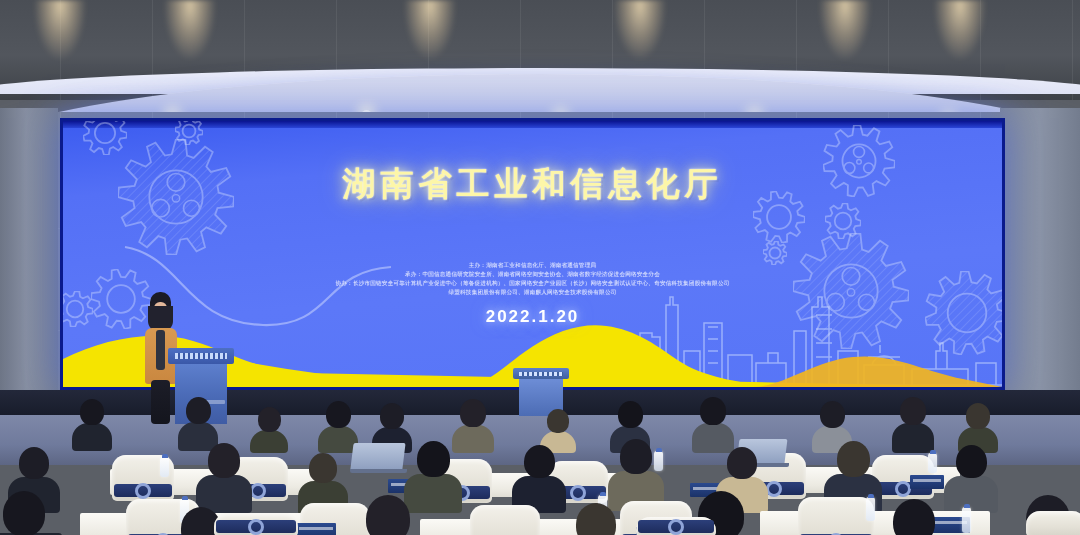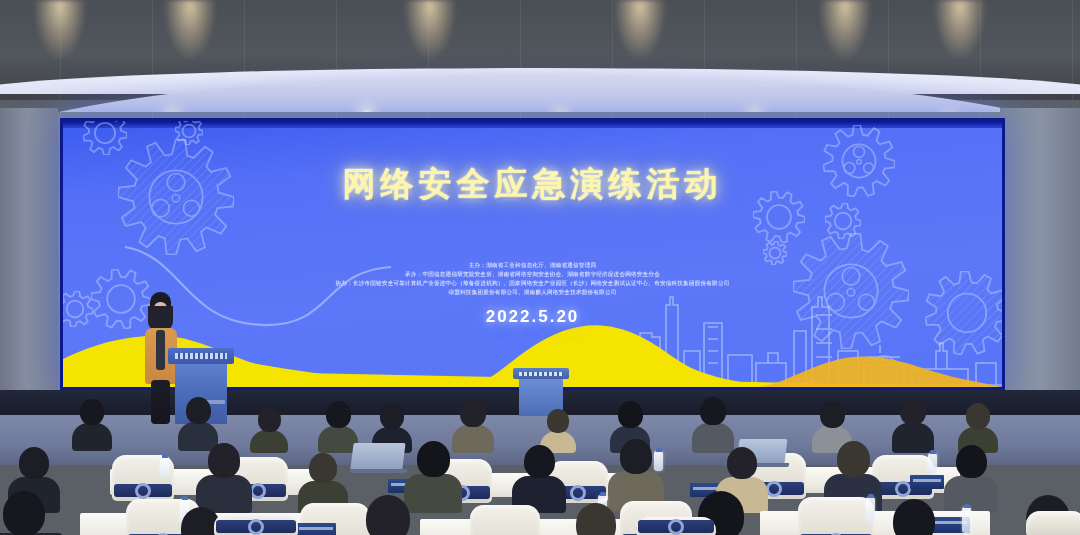--- a/index.html
+++ b/index.html
@@ -440,31 +440,31 @@
       </svg>
 
       <svg class="hill" viewBox="0 0 939 92" preserveAspectRatio="none">
         <path d="M0 92 V64 C 40 44, 90 34, 130 46 C 170 58, 190 74, 240 78 L 939 92 Z" fill="#f5e400"></path>
         <path d="M400 92 C 430 92, 455 52, 500 36 C 545 20, 580 40, 610 62 C 640 84, 680 88, 720 92 Z" fill="#f5e400"></path>
         <path d="M690 92 C 720 92, 750 66, 790 62 C 830 58, 860 76, 900 84 L 939 92 Z" fill="#f2b51f" opacity=".92"></path>
         <path d="M0 92 V74 C 60 60, 130 58, 200 70 C 260 80, 320 88, 380 92 Z" fill="#f5e400"></path>
       </svg>
 
       <div class="title-wrap">
-        <div class="title-2">网络安全应急演练活动</div>
+        <div class="title-2">湖南省工业和信息化厅</div>
       </div>
 
       <div class="org-block">
         <div class="org-line">主办：湖南省工业和信息化厅、湖南省通信管理局</div>
         <div class="org-line">承办：中国信息通信研究院安全所、湖南省网络空间安全协会、湖南省数字经济促进会网络安全分会</div>
         <div class="org-line">协办：长沙市国链安全可靠计算机产业促进中心（筹备促进机构）、国家网络安全产业园区（长沙）网络安全测试认证中心、奇安信科技集团股份有限公司</div>
         <div class="org-line">绿盟科技集团股份有限公司、湖南麒人网络安全技术股份有限公司</div>
       </div>
 
-      <div class="date-line">2022.5.20</div>
+      <div class="date-line">2022.1.20</div>
     </div>
   </div>
 
   <div class="stage-glow"></div>
   <div class="stage-face"></div>
   <div class="stage-floor"></div>
 
   <div class="speaker">
     <div class="sp-hair"></div>
     <div class="sp-face"></div>

